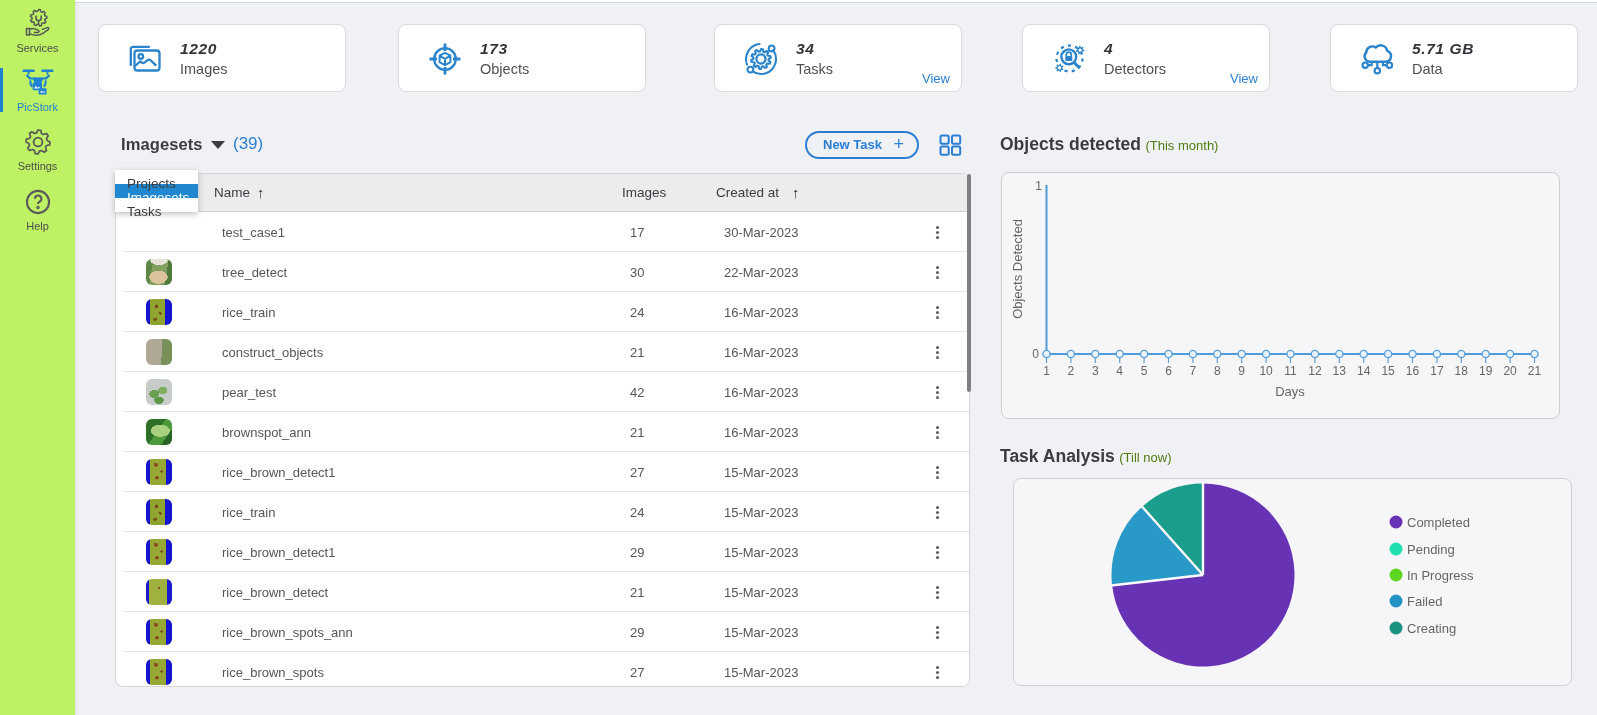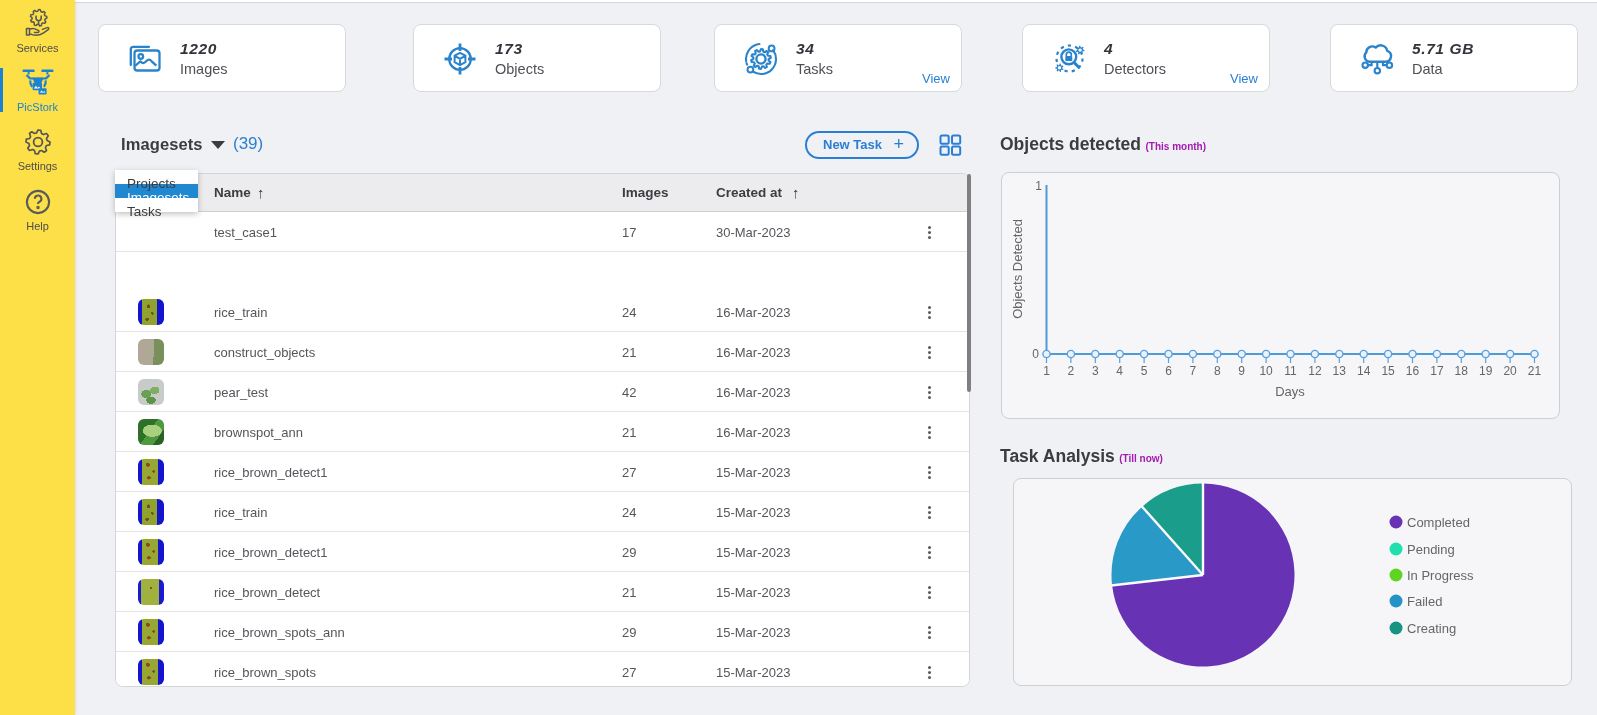--- a/index.html
+++ b/index.html
@@ -1,21 +1,21 @@
 <!DOCTYPE html>
 <html><head>
 <meta charset="utf-8">
 <style>
   * { margin:0; padding:0; box-sizing:border-box; }
   html,body { width:1597px; height:715px; overflow:hidden; }
   body { font-family:"Liberation Sans", sans-serif; background:#f0f1f4; position:relative; }
   .abs { position:absolute; }
 
   
-  #sidebar { left:0; top:0; width:75px; height:715px; background:#fde047; box-shadow:1px 0 3px rgba(0,0,0,0.08); z-index:30; }
+  #sidebar { left:0; top:0; width:75px; height:715px; background:#bef264; box-shadow:1px 0 3px rgba(0,0,0,0.08); z-index:30; }
   .sideitem { position:absolute; width:75px; text-align:center; color:#4d4d4d; font-size:11px; }
   .sideitem svg { display:block; margin:0 auto 4px; }
   #picstork-bar { position:absolute; left:0; top:68px; width:3px; height:44px; background:#1e82d2; }
 
   
   #topstrip { left:75px; top:0; width:1522px; height:3px; background:#ffffff; border-bottom:1px solid #cfd8dd; z-index:5; }
 
   
   .card { position:absolute; top:24px; width:248px; height:68px; background:#fff; border:1px solid #d9d9dc; border-radius:8px; }
   .card .num { position:absolute; left:81px; top:15px; font-size:15.5px; font-weight:bold; color:#33333b; letter-spacing:0.6px;font-style:italic; }
@@ -34,35 +34,35 @@
   #newtask .pl { position:absolute; right:13px; top:1px; font-size:18px; font-weight:normal; }
   #gridicon { left:939px; top:134px; }
 
   
   #dropdown { left:115px; top:170px; width:83px; background:#fff; box-shadow:0 2px 6px rgba(0,0,0,0.25); z-index:20; font-size:13.5px; color:#3b3b3b; }
   #dropdown .dd { height:14px; line-height:27.5px; padding-left:12px; }
   #dropdown .dd.sel { background:#2088d0; color:#fff; }
 
   
   #table { left:115px; top:173px; width:855px; height:514px; background:#fff; border:1px solid #d5d5d8; border-radius:8px; overflow:hidden; z-index:10; }
-  #thead { position:absolute; left:0; top:0; width:100%; height:38px; background:#ececee; border-bottom:1px solid #d0d0d3; font-size:13.5px; color:#3c3c42; font-weight:bold; }
-  .trow { position:absolute; left:0; width:100%; height:40px; border-bottom:1px solid #e4e4e7; font-size:13px; color:#55555b; background:#fff; }
+  #thead { position:absolute; left:0; top:0; width:100%; height:38px; background:#ececee; border-bottom:1px solid #d0d0d3; font-size:13.5px; color:#3c3c42; font-weight:normal; }
+  .trow { position:absolute; left:8px; width:100%; height:40px; border-bottom:1px solid #e4e4e7; font-size:13px; color:#55555b; background:#fff; }
   .thumb { position:absolute; left:22px; top:7px; width:26px; height:26px; border-radius:6px; }
   .cname { position:absolute; left:98px; top:13px; }
   .cimg  { position:absolute; left:506px; top:13px; }
   .cdate { position:absolute; left:600px; top:13px; }
   .kebab { position:absolute; left:812px; top:12px; }
   .kebab i { display:block; width:3px; height:3px; border-radius:50%; background:#5a5a5a; margin:2px auto; }
 
   
   #scrollthumb { left:967px; top:174px; width:4px; height:218px; background:#7f7f7f; border-radius:2px; z-index:12; }
 
   
   .rtitle { font-size:17.5px; font-weight:bold; color:#3b3b40; }
-  .rsub { font-size:10px; color:#a21caf; font-weight:bold; }
+  .rsub { font-size:13px; color:#4d7c0f; font-weight:normal; }
   .rcard { position:absolute; left:1001px; width:559px; background:#f6f6f8; border:1px solid #cfcfd2; border-radius:8px; }
 </style>
 </head>
 <body>
 
 <div id="topstrip" class="abs"></div>
 
 <div id="sidebar" class="abs">
   <div id="picstork-bar"></div>
   <div class="sideitem" style="top:8px;">
@@ -112,21 +112,21 @@
 <div class="card" style="left:98px;">
   <svg class="cicon" width="34" height="34" viewBox="0 0 34 34" fill="none" stroke="#2a84cc" stroke-width="2.3" style="top:19px;">
     <path d="M2.8 21 V5 a2.2 2.2 0 0 1 2.2-2.2 H21" stroke-linecap="round"></path>
     <rect x="6.5" y="6.5" width="25" height="20" rx="2.8"></rect>
     <circle cx="12.8" cy="12.5" r="2.3"></circle>
     <path d="M7 22 l5.3-4.6 c2.3 2.2 3.7 2.2 5.9-.1 2.3-2.4 3.5-2 5.5 0 l4.6 4.4" stroke-linejoin="round"></path>
   </svg>
   <div class="num">1220</div>
     <div class="lbl">Images</div>
 </div>
-<div class="card" style="left:413px;">
+<div class="card" style="left:398px;">
   <svg class="cicon" width="34" height="34" viewBox="0 0 34 34" fill="none" stroke="#2a84cc" stroke-width="2.3">
     <circle cx="17" cy="17" r="10.8"></circle>
     <path d="M17 1.5 v7.5 M17 25 v7.5 M1.5 17 H9 M25 17 h7.5" stroke-width="2.8"></path>
     <path d="M17 10.8 l5.4 2.9 v6.5 L17 23.2 11.6 20.2 v-6.5 z M11.8 13.9 l5.2 2.9 5.2-2.9 M17 16.8 V23" stroke-width="2"></path>
   </svg>
   <div class="num">173</div>
     <div class="lbl">Objects</div>
 </div>
 <div class="card" style="left:714px;">
   <svg class="cicon" width="34" height="34" viewBox="0 0 34 34" fill="none" stroke="#2a84cc" stroke-width="2.1">
@@ -187,20 +187,31 @@
     <span style="position:absolute;left:98px;top:11px;">Name</span>
       <span style="position:absolute;left:141px;top:10px;font-size:15px;">↑</span>
     <span style="position:absolute;left:506px;top:11px;">Images</span>
     <span style="position:absolute;left:600px;top:11px;">Created at</span>
       <span style="position:absolute;left:676px;top:10px;font-size:15px;">↑</span>
   </div>
 <div class="trow" style="top: 38px;">
       <span class="cname">test_case1</span>
       <span class="cimg">17</span>
       <span class="cdate">30-Mar-2023</span>
+      <span class="kebab">
+        <i></i>
+        <i></i>
+        <i></i>
+      </span>
+    </div>
+    <div class="trow" style="top: 78px;">
+      <span class="thumb" style="background-image:radial-gradient(ellipse 58% 42% at 48% 70%,#d9c49c 0 60%,rgba(0,0,0,0) 61%),radial-gradient(ellipse 55% 28% at 50% 6%,#e6e2d6 0 60%,rgba(0,0,0,0) 61%),linear-gradient(100deg,#5f8748 0 25%,#83a05e 25% 75%,#4e7a3c 75%);"></span>
+      <span class="cname">tree_detect</span>
+      <span class="cimg">30</span>
+      <span class="cdate">22-Mar-2023</span>
       <span class="kebab">
         <i></i>
         <i></i>
         <i></i>
       </span>
     </div>
     <div class="trow" style="top: 118px;">
       <span class="thumb" style="background-image:radial-gradient(circle at 40% 28%,#7a4a22 0 7%,rgba(0,0,0,0) 8%),radial-gradient(circle at 55% 55%,#7a4a22 0 6%,rgba(0,0,0,0) 7%),radial-gradient(circle at 35% 78%,#7a4a22 0 6%,rgba(0,0,0,0) 7%),linear-gradient(90deg,#1414cf 0 14%,#8fa42e 14% 74%,#1414cf 74%);"></span>
       <span class="cname">rice_train</span>
       <span class="cimg">24</span>

